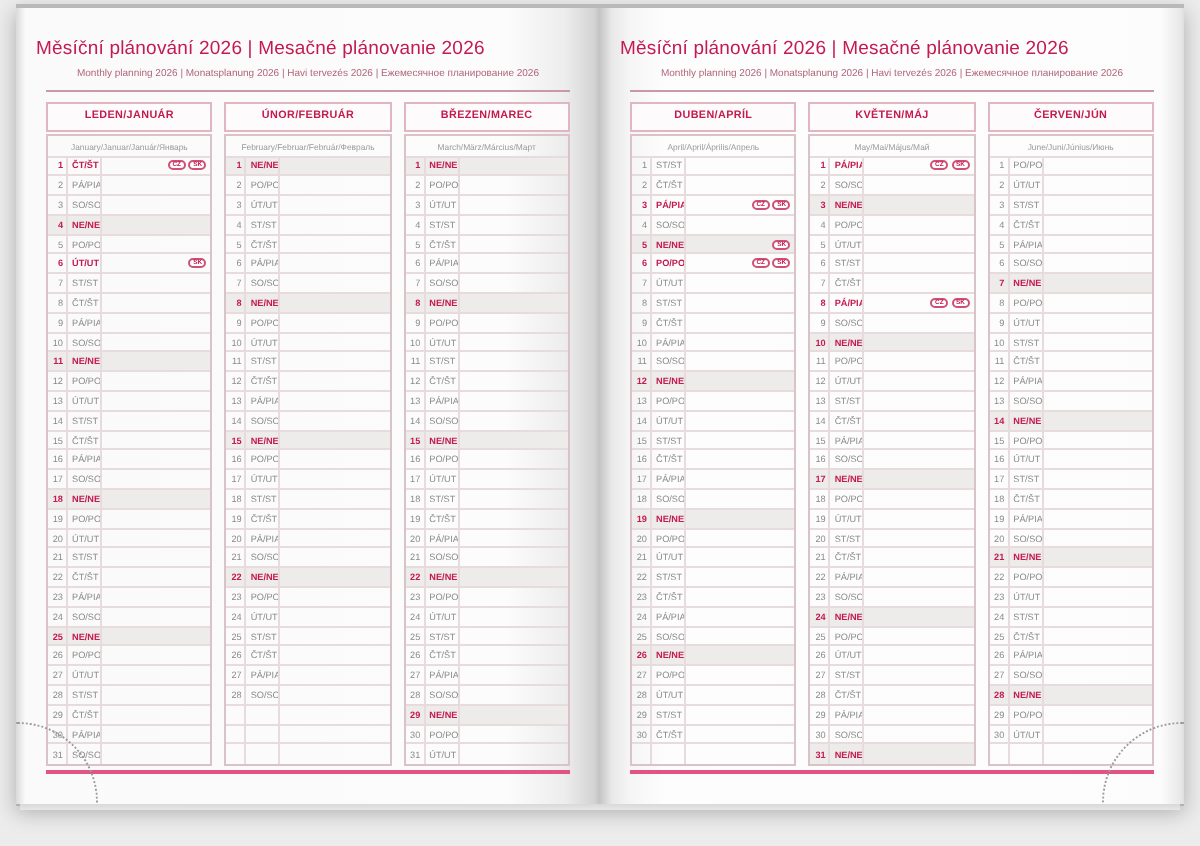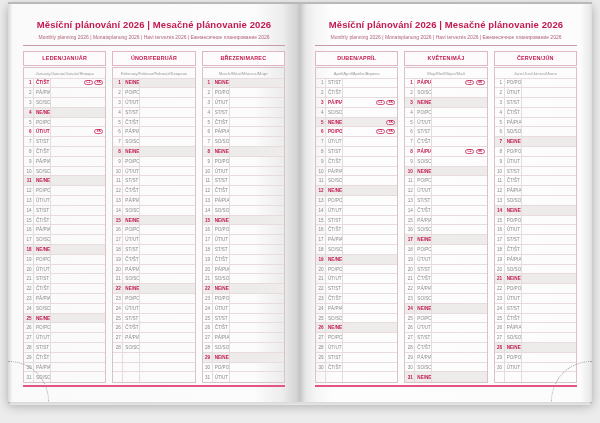--- a/index.html
+++ b/index.html
@@ -18,21 +18,21 @@
   .page-left{
     left:0;
     background:linear-gradient(to right,#d9d9d9 0%,#fafafa 1.6%,#fcfcfc 84%,#ededed 94%,#d3d3d3 99%,#c2c2c2 100%);
   }
   .page-right{
     left:292px;
     background:linear-gradient(to right,#c6c6c6 0%,#e8e8e8 2%,#f5f5f5 5%,#fdfdfd 11%,#fcfcfc 96%,#e9e9e9 99.3%,#dedede 100%);
   }
   .page-inner{padding-top:15px;}
   .title{
-    text-align:center;font-size:9.5px;font-weight:bold;color:#c41a4f;
+    font-size:9.5px;font-weight:normal;color:#c41a4f;
     letter-spacing:0.1px;margin:0 10px;
   }
   .subtitle{
     text-align:center;font-size:5px;color:#b06478;margin-top:3.5px;
   }
   .top-rule{height:1px;background:#c99aa6;margin:5px 15px 5px;}
   .months{display:flex;gap:6px;margin:0 15px;}
   .month{flex:1;min-width:0;}
   .month-header{
     border:1px solid #e2b6c1;color:#c41a4f;font-weight:bold;

